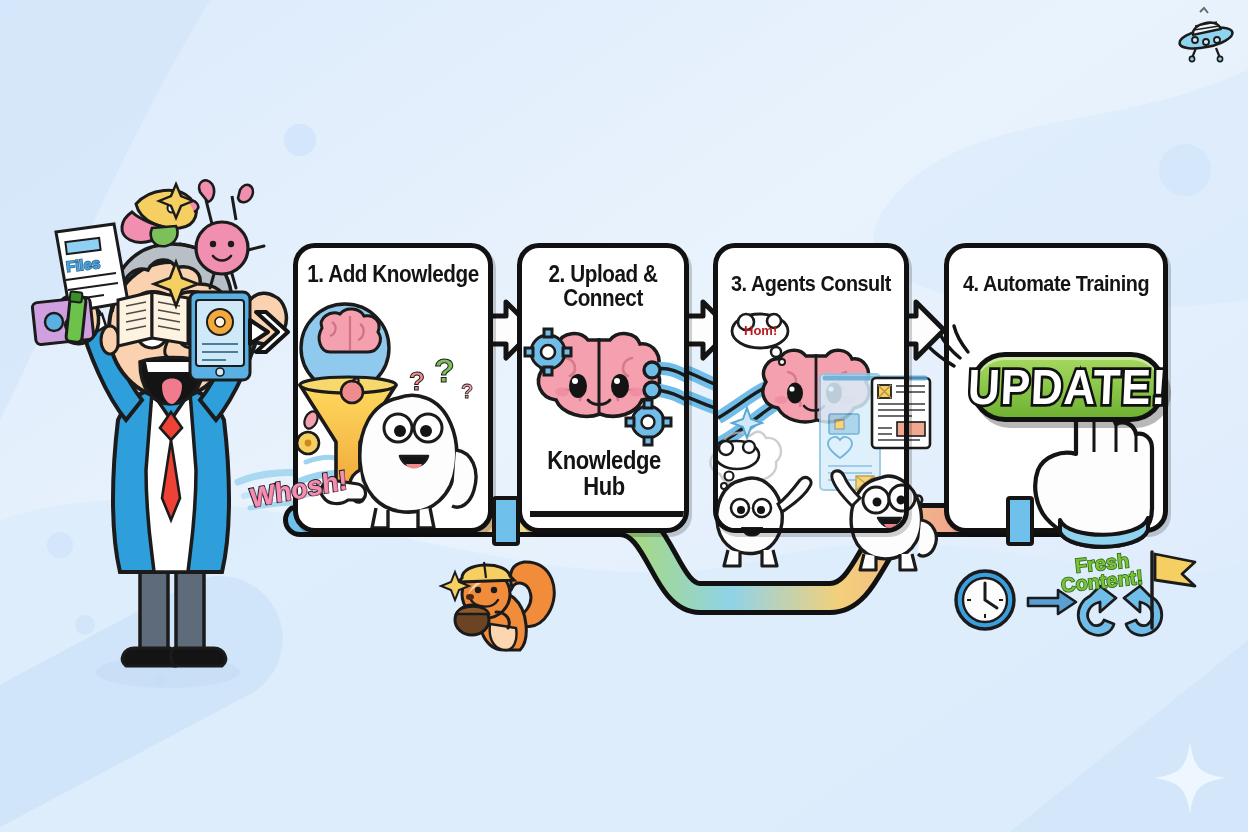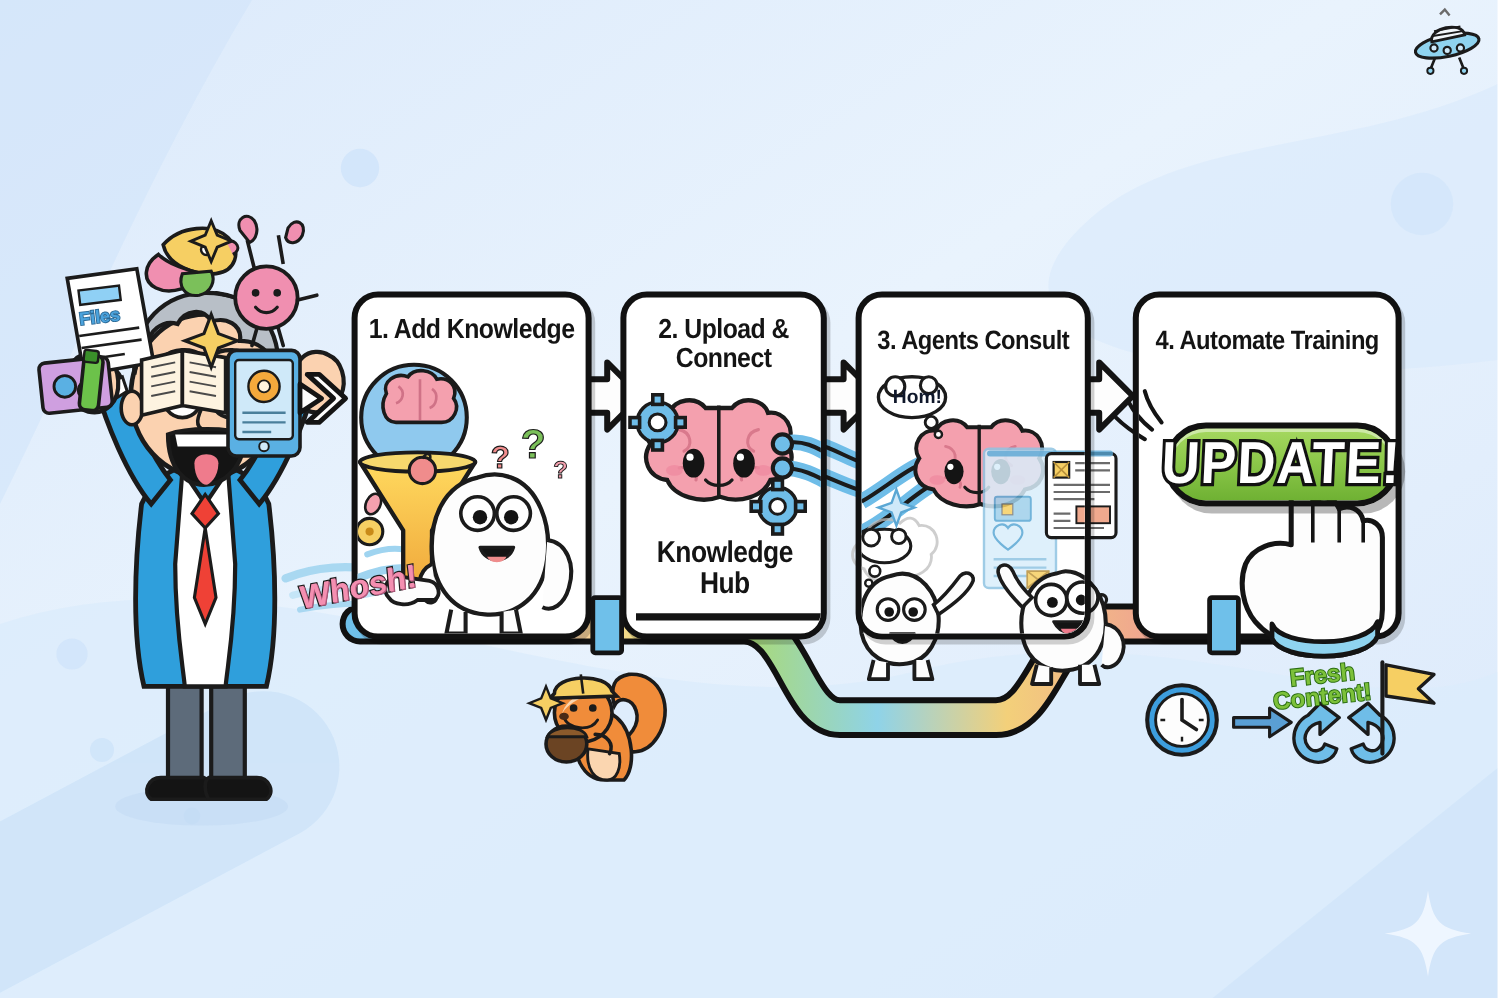--- a/index.html
+++ b/index.html
@@ -94,22 +94,22 @@
     color: #ffffff;
     -webkit-text-stroke: 5px #111111;
     paint-order: stroke fill;
     letter-spacing: 1px;
     transform: scaleY(1.12) skewX(-3deg);
   }
   .thought-text {
     position: absolute;
     font-family: "Liberation Sans", sans-serif;
     font-weight: bold;
-    font-size: 16px;
-    color: #0f172a;
+    font-size: 13px;
+    color: #b91c1c;
   }
   .files-text {
     position: absolute;
     font-family: "Liberation Sans", sans-serif;
     font-weight: bold;
     font-size: 15px;
     color: #4ba3dd;
     -webkit-text-stroke: 1.5px #2c6a96;
     paint-order: stroke fill;
     transform: rotate(-7deg);

